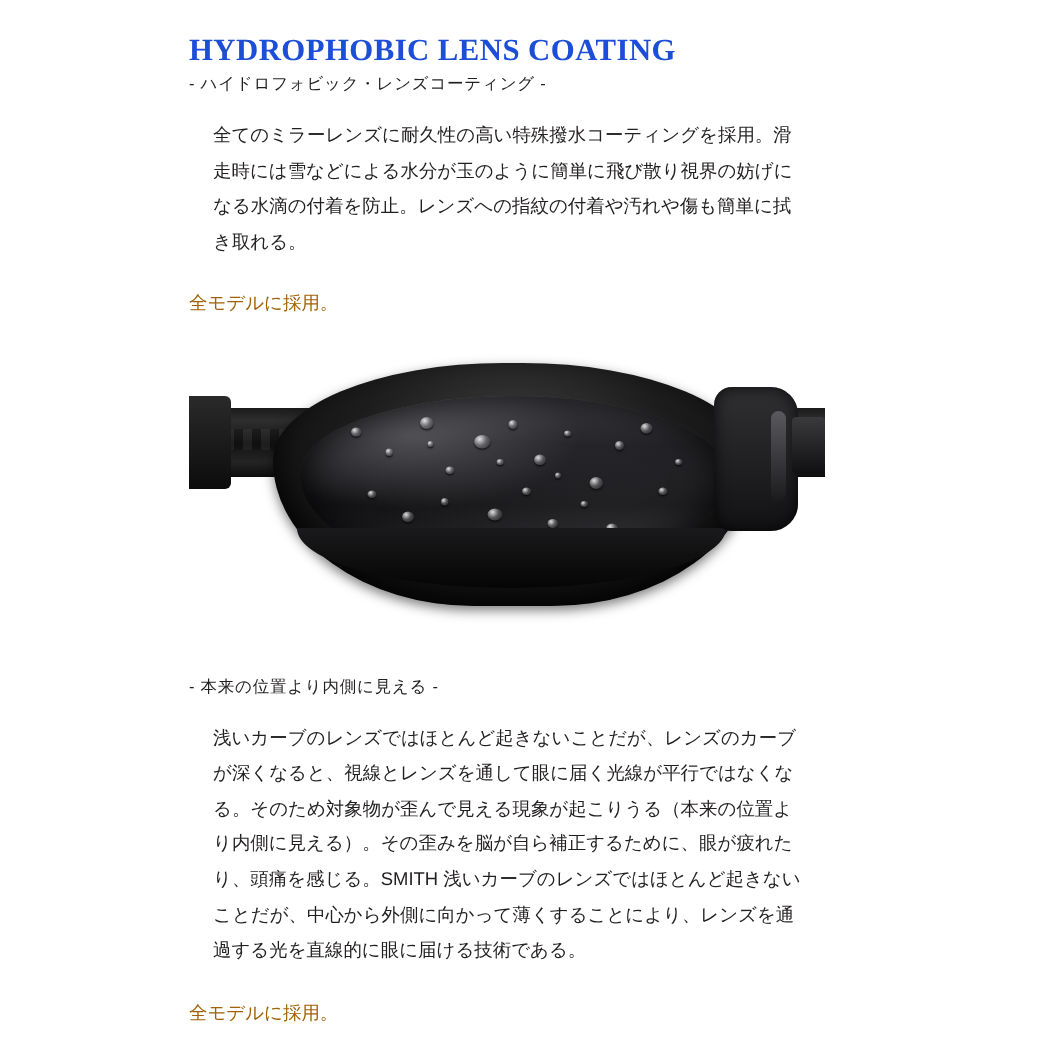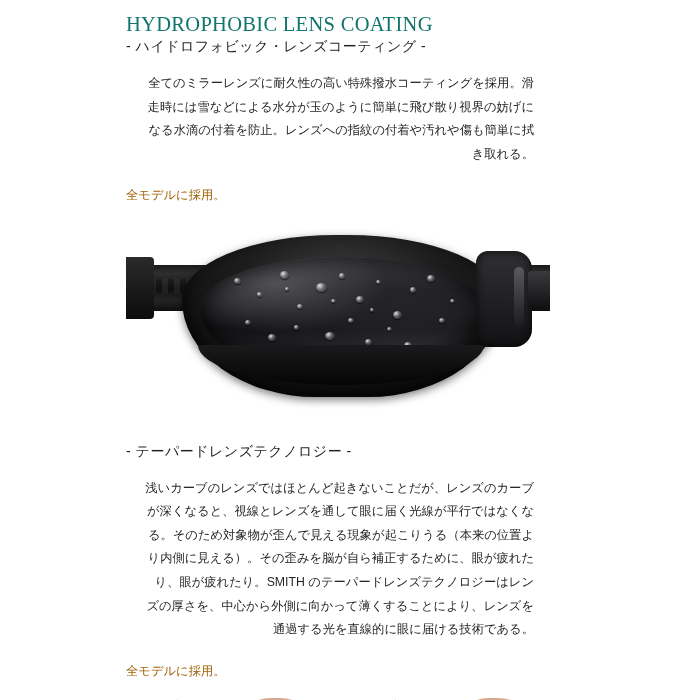--- a/index.html
+++ b/index.html
@@ -18,38 +18,38 @@
     height: 700px;
     padding: 10px 0 0 0;
   }
   .content {
     width: 424px;
     margin: 0 auto 0 126px;
   }
   h2.section-title {
     font-family: "Liberation Serif", serif;
     font-size: 20.5px;
-    font-weight: normal;
+    font-weight: bold;
     letter-spacing: 0.3px;
-    margin: 3px 0 2px 0;
-    color: #0f766e;
+    margin: 13px 0 2px 0;
+    color: #1d4ed8;
     white-space: nowrap;
   }
   .section-sub {
-    font-size: 14px;
+    font-size: 11px;
     letter-spacing: 0.5px;
     color: #231f20;
     margin: 0 0 14px 0;
   }
   .body-text {
     font-size: 12.3px;
     line-height: 1.92;
     color: #231f20;
     margin: 16px;
-    text-align: right;
+    text-align: left;
   }
   .note {
     font-size: 12.3px;
     line-height: 1.8;
     color: #a16207;
     margin: 18px 0 10px 0;
   }
   .figure-goggle {
     width: 424px;
     height: 192px;
@@ -203,22 +203,22 @@
             <div class="d" style="left:60%;top:44%;width:4px;height:4px"></div>
           </div>
         </div>
         <div class="foam"></div>
         <div class="right-pod"></div>
         <div class="clip"></div>
       </div>
     </div>
 
     <div style="height:34px"></div>
-    <div class="section-sub">- テーパードレンズテクノロジー -</div>
-    <p class="body-text">浅いカーブのレンズではほとんど起きないことだが、レンズのカーブが深くなると、視線とレンズを通して眼に届く光線が平行ではなくなる。そのため対象物が歪んで見える現象が起こりうる（本来の位置より内側に見える）。その歪みを脳が自ら補正するために、眼が疲れたり、眼が疲れたり。SMITH のテーパードレンズテクノロジーはレンズの厚さを、中心から外側に向かって薄くすることにより、レンズを通過する光を直線的に眼に届ける技術である。</p>
+    <div class="section-sub">- 本来の位置より内側に見える -</div>
+    <p class="body-text">浅いカーブのレンズではほとんど起きないことだが、レンズのカーブが深くなると、視線とレンズを通して眼に届く光線が平行ではなくなる。そのため対象物が歪んで見える現象が起こりうる（本来の位置より内側に見える）。その歪みを脳が自ら補正するために、眼が疲れたり、頭痛を感じる。SMITH 浅いカーブのレンズではほとんど起きないことだが、中心から外側に向かって薄くすることにより、レンズを通過する光を直線的に眼に届ける技術である。</p>
     <div class="note">全モデルに採用。</div>
 
     <div class="tlt-figs">
 
       <div class="tlt-fig">
         <div class="tlt-canvas">
           <svg class="rays" viewBox="0 0 206 126">
             <path d="M52 8 C30 38 30 88 52 118" fill="none" stroke="#cfcfd1" stroke-width="2.2" stroke-dasharray="4 4"></path>
             <path d="M48 14 C64 44 64 82 48 112" fill="none" stroke="#9e9ea0" stroke-width="1.6"></path>
             <g stroke="#2f7fc1" stroke-width="1.5" fill="none">

